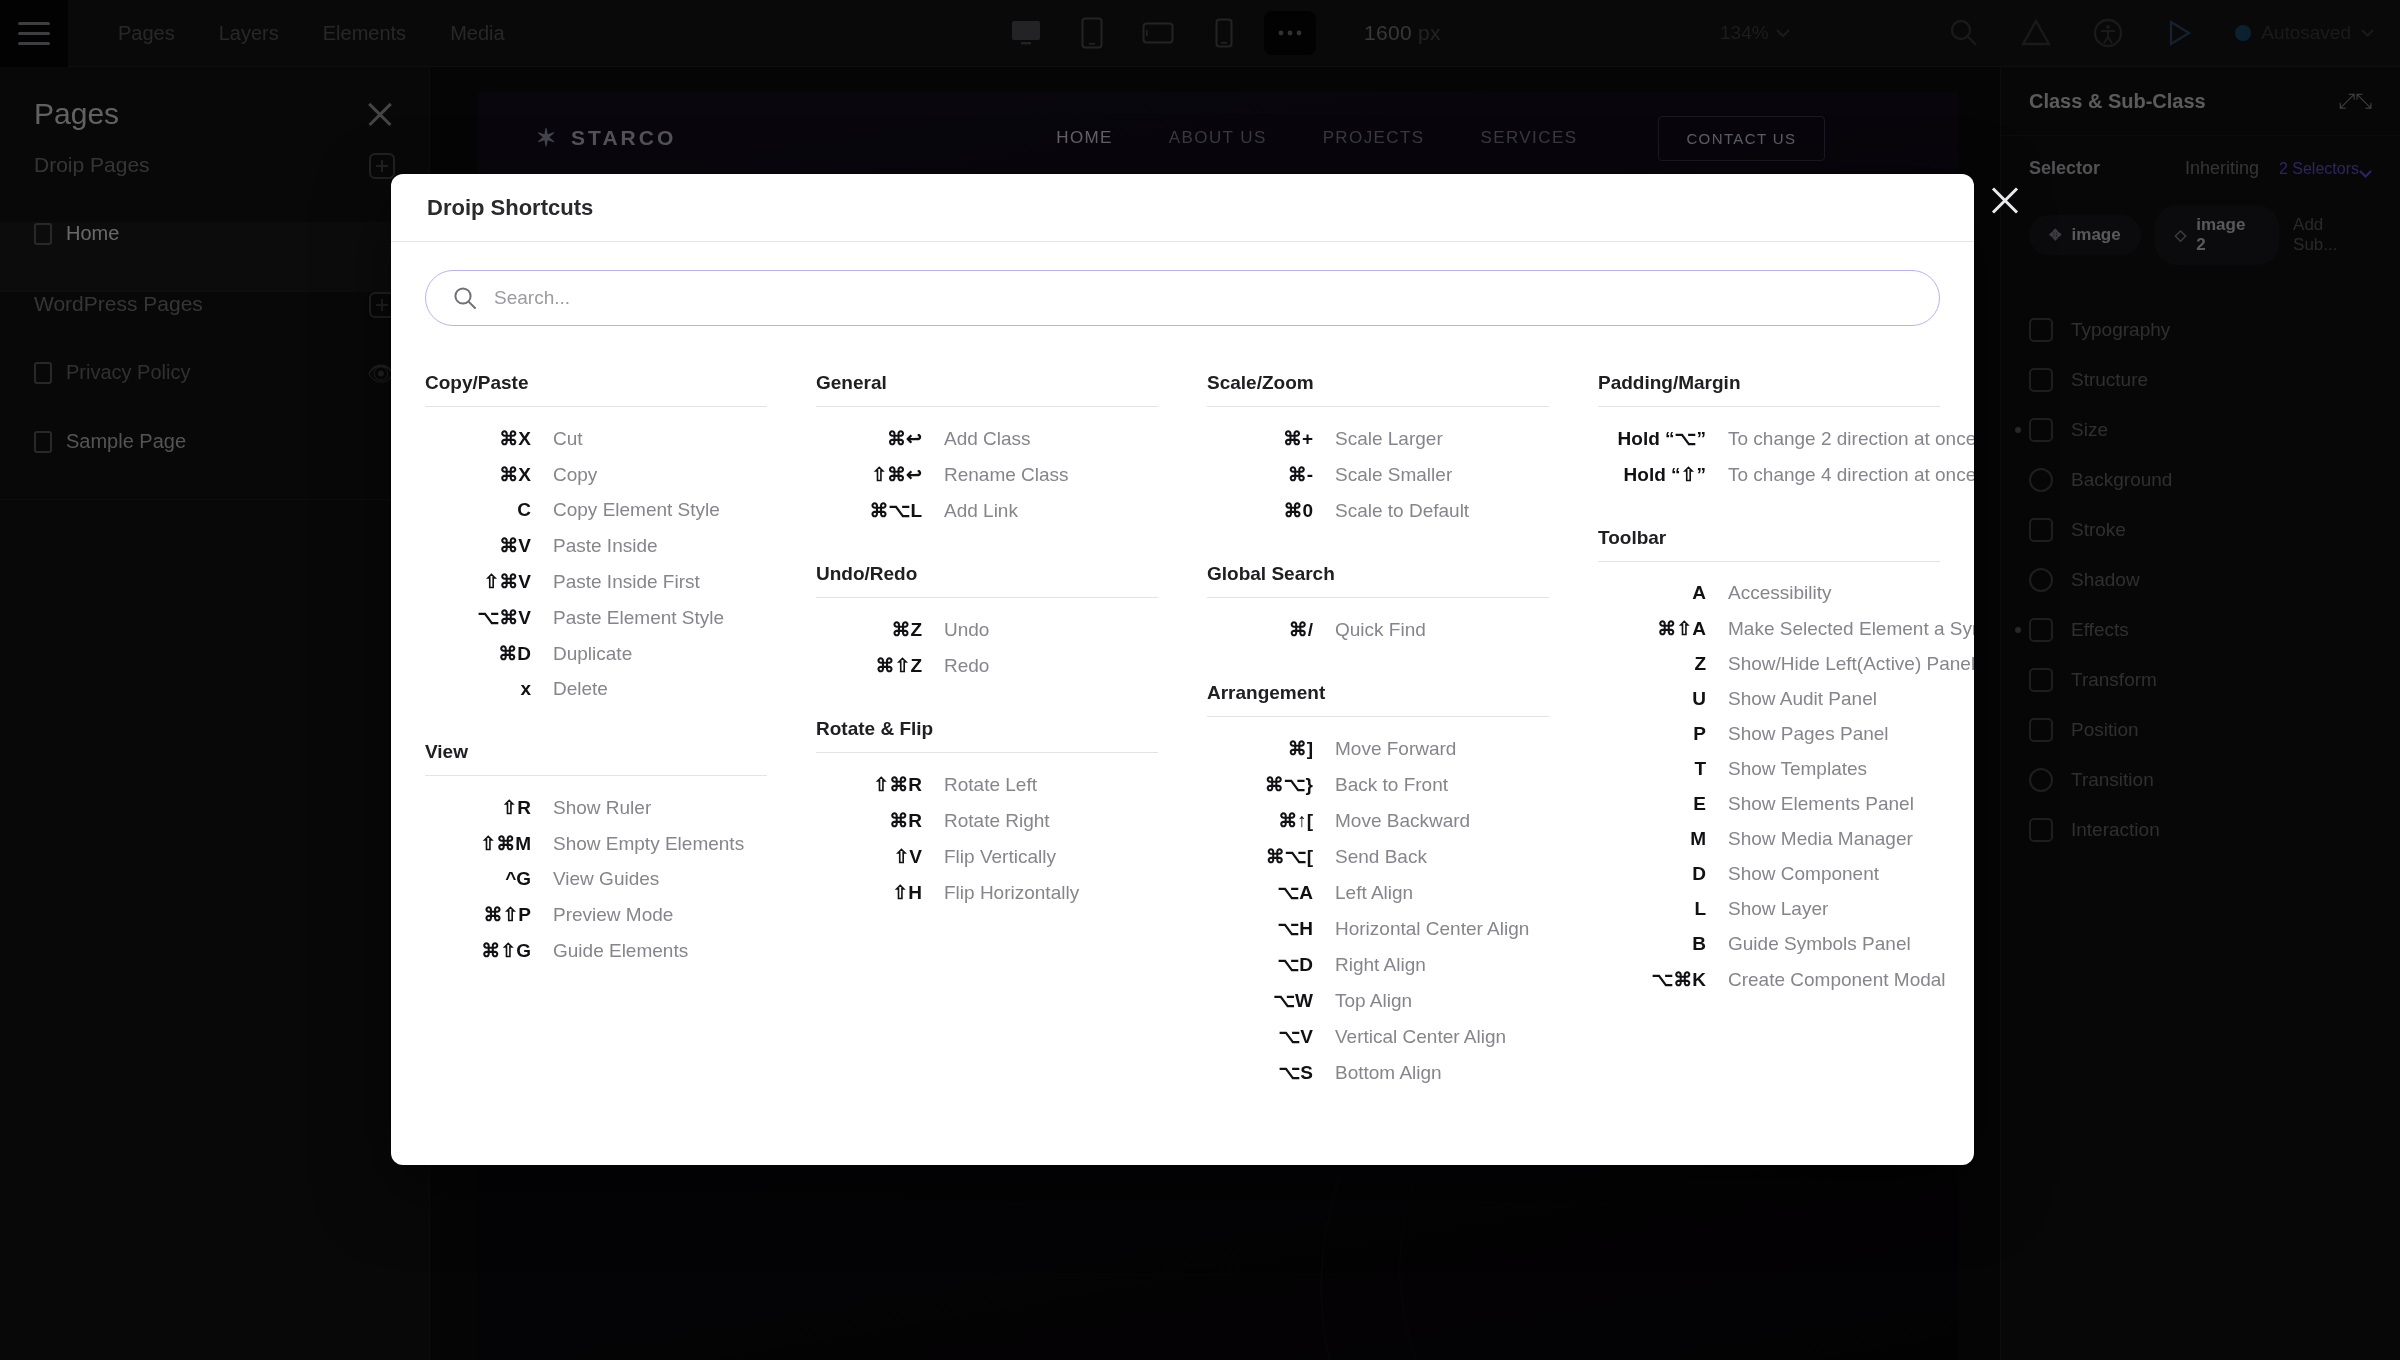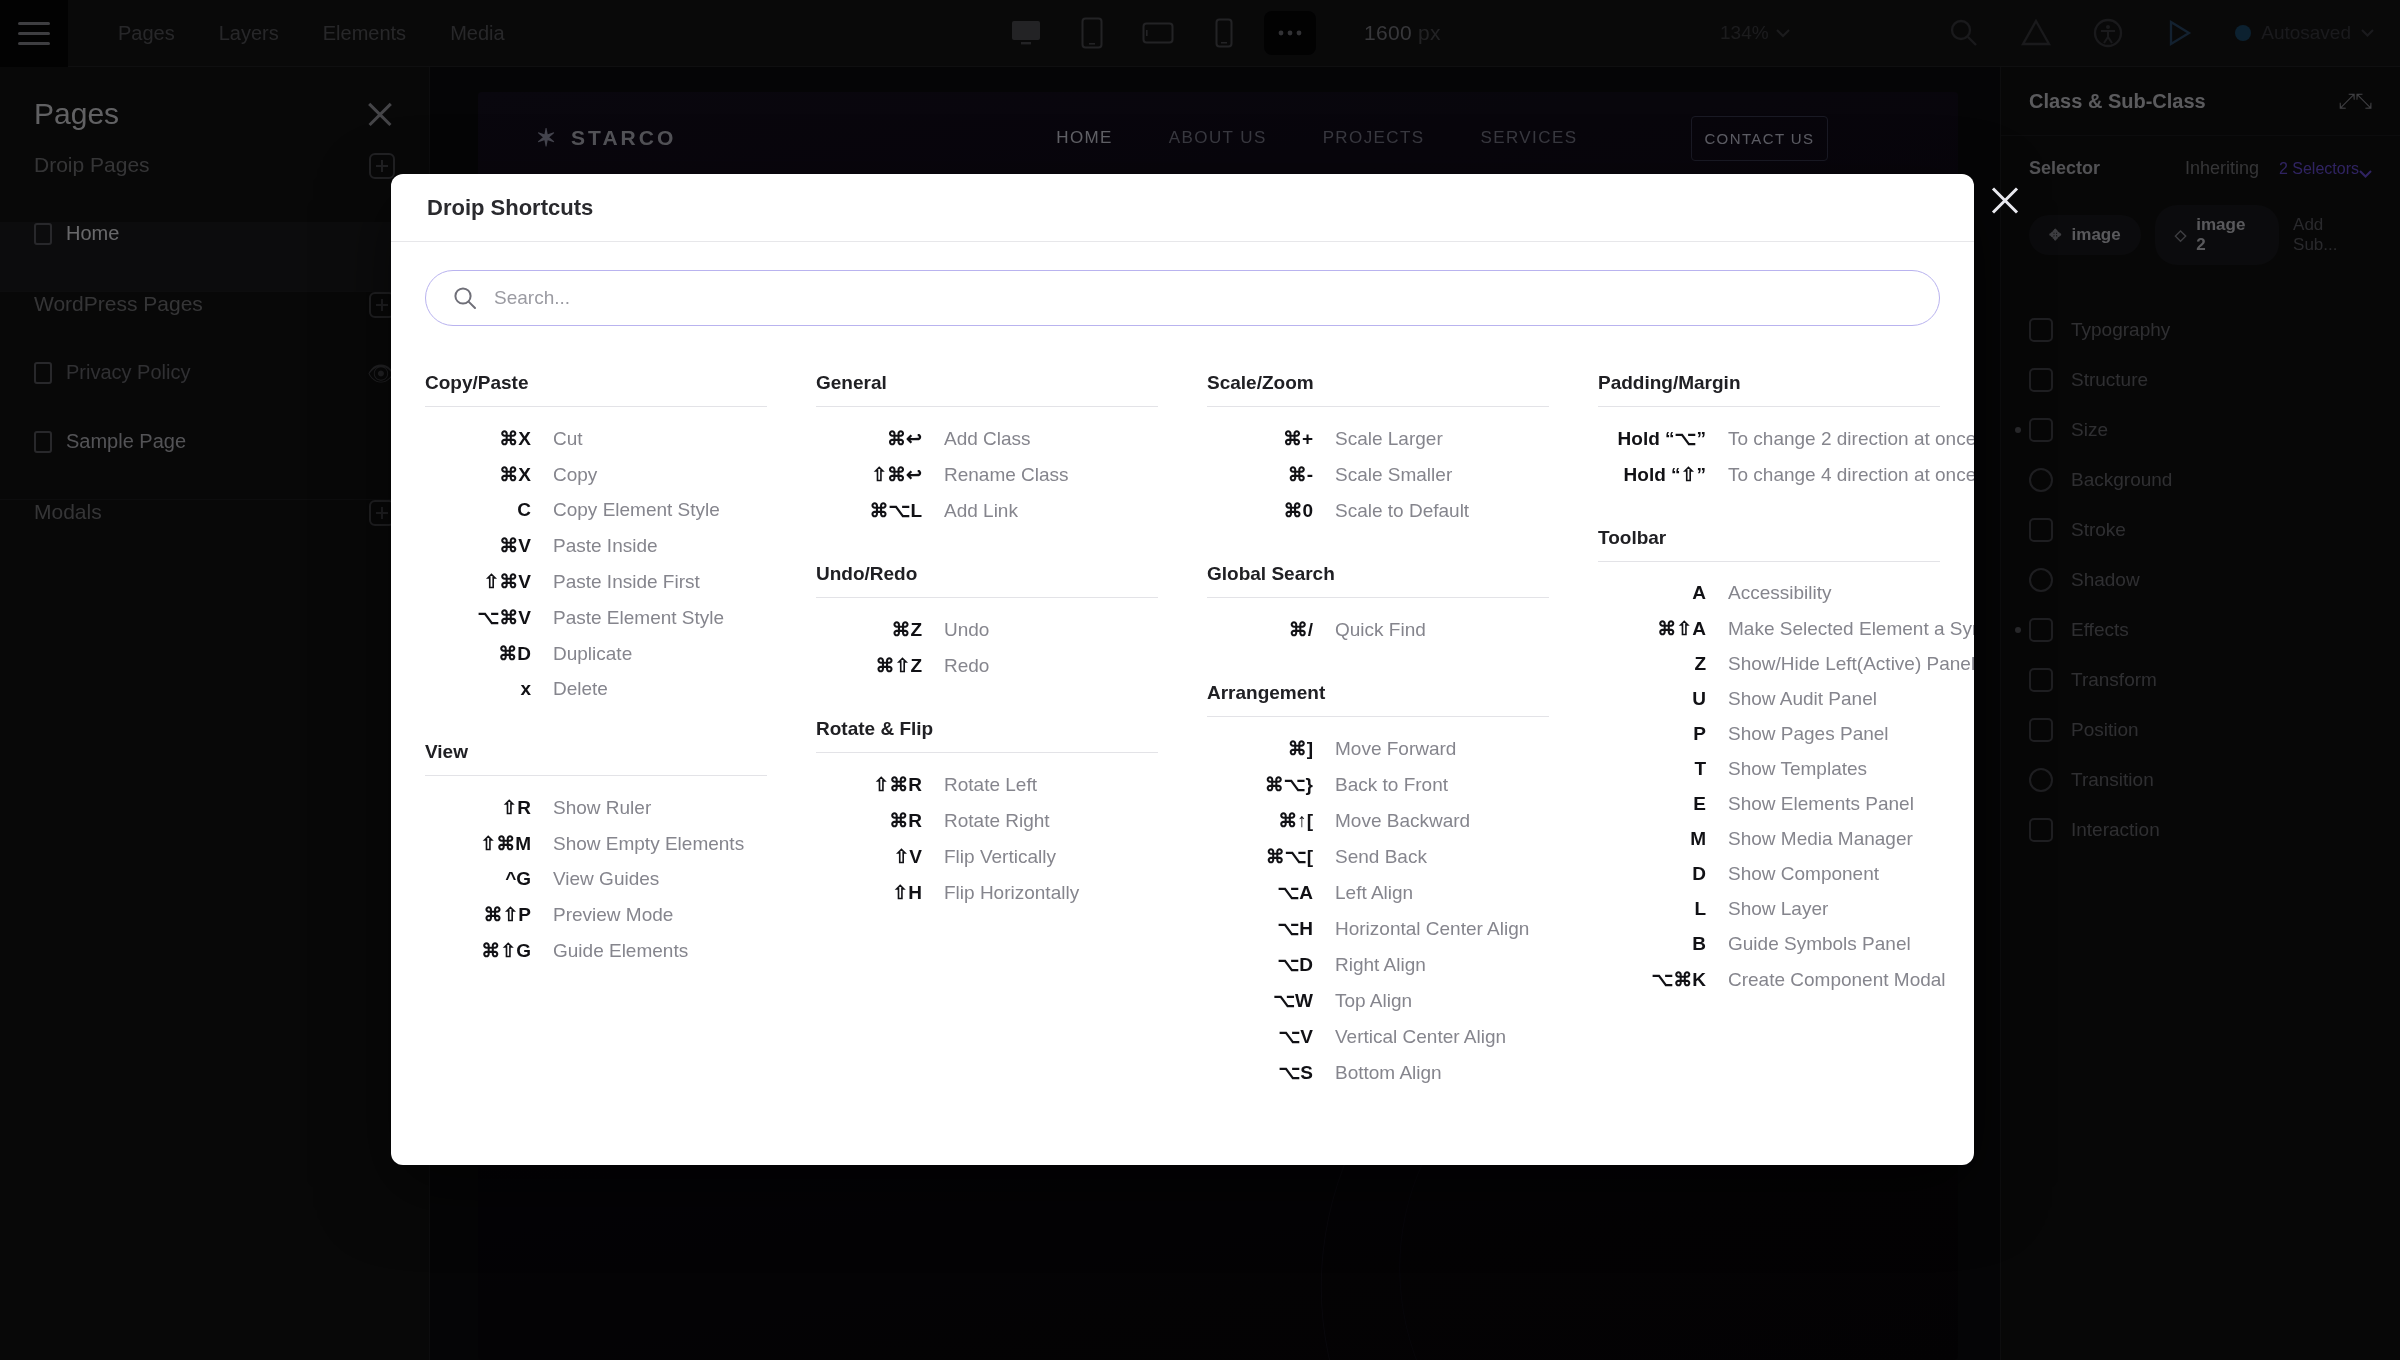--- a/index.html
+++ b/index.html
@@ -77,22 +77,22 @@
     background: linear-gradient(170deg, #15101f 0%, #0e0a15 45%, #080608 100%);
     border-radius: 4px; overflow: hidden;
   }
   .site-nav { display:flex; align-items:center; height: 92px; padding: 0 58px; gap: 50px; }
   .site-logo { color: #b9b9c4; font-size: 21px; letter-spacing: 3px; font-weight: bold; display:flex; align-items:center; gap:12px; }
   .star { color:#9a9ab0; font-size: 24px; }
   .site-links { display:flex; gap: 56px; margin-left: 330px; }
   .site-links span { color: #7e7e8e; font-size: 17px; letter-spacing: 1.4px; }
   .site-links span.on { color: #d8d8e4; }
   .contact-btn {
-    margin-left: 64px; border: 1px solid #3a3a52; border-radius: 4px;
-    padding: 13px 12px; color: #cfcfe0; font-size: 15px; letter-spacing: 1.4px;
+    margin-left: 31px; border: 1px solid #3a3a52; border-radius: 4px;
+    padding: 13px 27px; color: #cfcfe0; font-size: 15px; letter-spacing: 1.4px;
   }
   .swirl { position:absolute; right: -120px; bottom: -260px; width: 760px; height: 700px;
     border: 1px solid rgba(120,120,170,.10); border-radius: 50%;
     transform: rotate(-18deg); }
   .swirl2 { position:absolute; right: -60px; bottom: -200px; width: 620px; height: 560px;
     border: 1px solid rgba(120,120,170,.07); border-radius: 50%; transform: rotate(12deg); }
 
   
   .inspector {
     position: absolute; top: 67px; right: 0; width: 400px; height: 1293px;
@@ -296,24 +296,20 @@
           </span>
         <span class="eye-off">👁</span>
       </div>
       <div class="pg-row" style="color:#b9b9bf">
         <span class="lbl">
             <span class="doc-ic"></span>
         <span>Sample Page</span>
           </span>
       </div>
       <div class="divider-line"></div>
-      <div class="pg-row section">
-        <span>Modals</span>
-        <span class="plus-sq"></span>
-      </div>
     </div>
 
     <div class="canvas">
       <div class="site-nav">
         <div class="site-logo">
           <span class="star">✶</span>
           <span>STARCO</span>
         </div>
         <div class="site-links">
           <span class="on">HOME</span>

